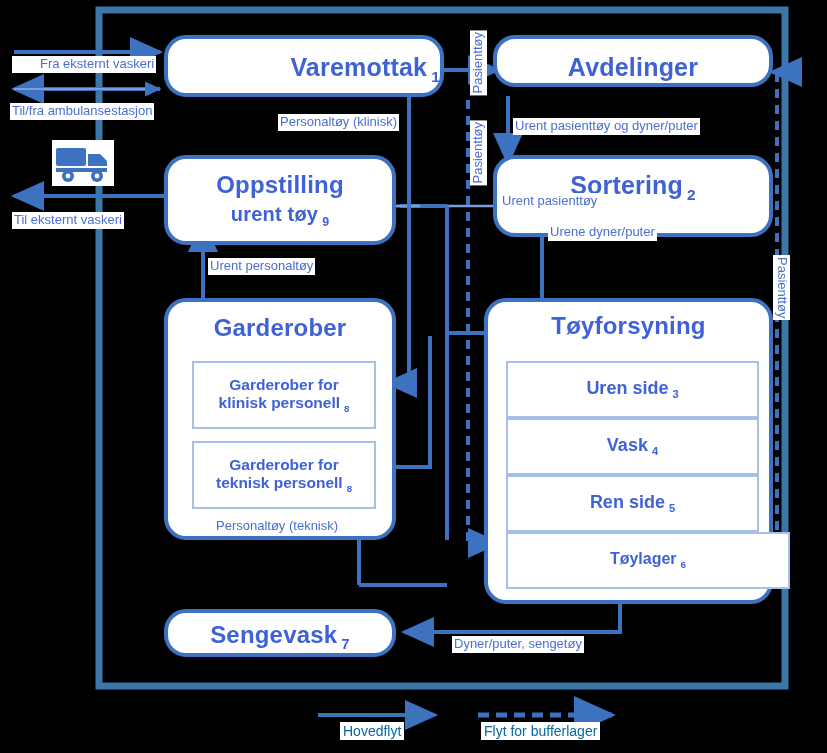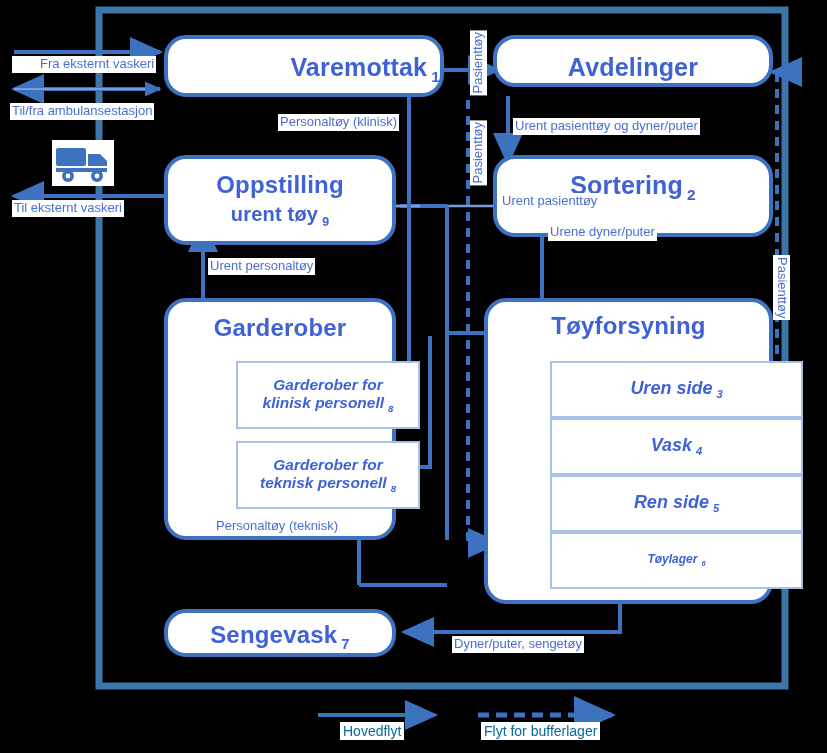--- a/index.html
+++ b/index.html
@@ -19,24 +19,23 @@
     position:absolute;left:0;right:0;
     text-align:center;color:#3f62d6;
     font-weight:bold;letter-spacing:.2px;
   }
   .num{font-size:.62em;vertical-align:sub;font-weight:bold;padding-left:4px;}
 
   
   .sub{
     position:absolute;background:#ffffff;
     border:2px solid #a8c0e8;box-sizing:border-box;
-    color:#3f62d6;font-style:italic;font-weight:bold;
+    color:#3f62d6;font-weight:bold;
     display:flex;align-items:center;justify-content:center;text-align:center;
     line-height:1.15;
-    margin-left:44px;
   }
 
   
   .lbl{
     position:absolute;background:#ffffff;color:#4a6fd0;
     font-size:13px;white-space:nowrap;padding:1px 2px;line-height:1.15;
   }
   .lbl.rot{transform-origin:left top;}
 
   
@@ -177,36 +176,36 @@
     <div class="title" style="top:10px;font-size:24px;">Tøyforsyning</div>
     <div class="sub" style="left:18px;top:59px;width:253px;height:57px;font-size:18px;">
       <span><span>Uren side</span><span class="num">3</span></span>
     </div>
     <div class="sub" style="left:18px;top:116px;width:253px;height:57px;font-size:18px;">
       <span><span>Vask</span><span class="num">4</span></span>
     </div>
     <div class="sub" style="left:18px;top:173px;width:253px;height:57px;font-size:18px;">
       <span><span>Ren side</span><span class="num">5</span></span>
     </div>
-    <div class="sub" style="left:18px;top:230px;width:253px;height:57px;font-size:12px;">
+    <div class="sub" style="left:18px;top:230px;width:284px;height:57px;font-size:16px;">
       <span><span>Tøylager</span><span class="num">6</span></span>
     </div>
   </div>
 
   <div class="box" style="left:164px;top:609px;width:232px;height:48px;">
     <div class="title" style="top:8px;font-size:24px;">
       <span>Sengevask</span><span class="num">7</span>
     </div>
   </div>
 
   <div class="lbl" style="left:12px;top:56px;padding-left:28px;">Fra eksternt vaskeri</div>
 
   <div class="lbl" style="left:10px;top:103px;">Til/fra ambulansestasjon</div>
 
-  <div class="lbl" style="left:12px;top:200px;">Til eksternt vaskeri</div>
+  <div class="lbl" style="left:12px;top:212px;">Til eksternt vaskeri</div>
 
   <div class="lbl" style="left:278px;top:114px;">Personaltøy (klinisk)</div>
 
   <div class="lbl rot" style="left:470px;top:30px;transform:rotate(-90deg) translate(-100%,0);">Pasienttøy</div>
 
   <div class="lbl rot" style="left:470px;top:120px;transform:rotate(-90deg) translate(-100%,0);">Pasienttøy</div>
 
   <div class="lbl rot" style="left:790px;top:255px;transform:rotate(90deg);">Pasienttøy</div>
 
   <div class="lbl" style="left:513px;top:118px;">Urent pasienttøy og dyner/puter</div>

